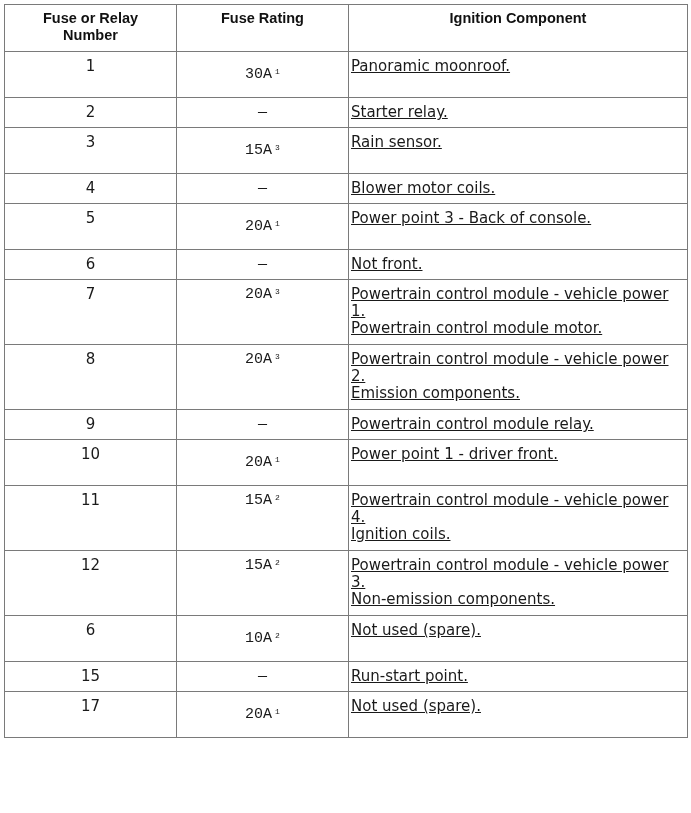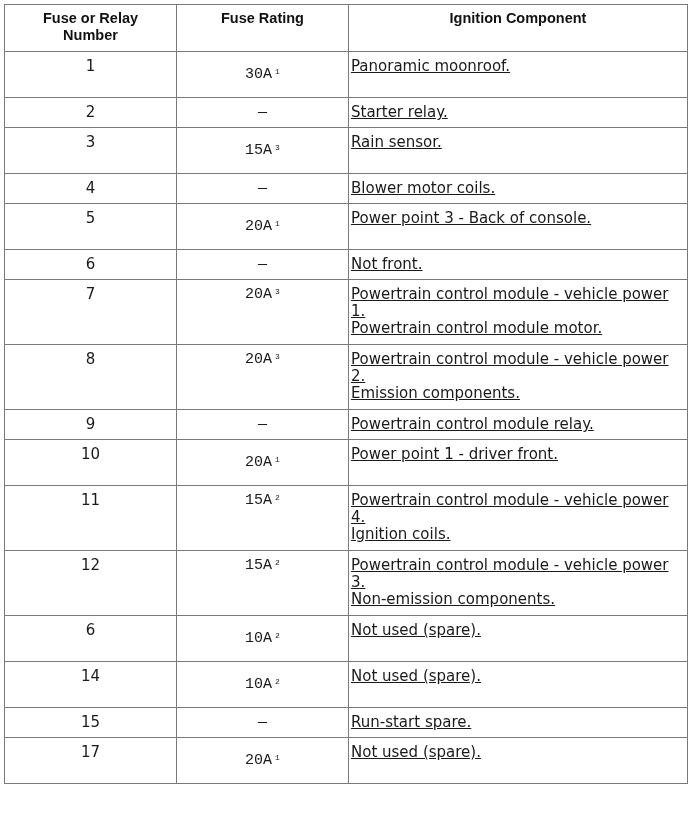--- a/index.html
+++ b/index.html
@@ -130,32 +130,25 @@
           <div>Non-emission components.</div>
         </td>
       </tr>
       <tr class="h1">
         <td class="num">6</td>
         <td class="rating"><span>10A</span><sup>2</sup></td>
         <td class="comp">
           <div>Not used (spare).</div>
         </td>
       </tr>
-      <tr class="h1">
-        <td class="num">14</td>
-        <td class="rating"><span>10A</span><sup>2</sup></td>
-        <td class="comp">
-          <div>Not used (spare).</div>
-        </td>
-      </tr>
       <tr class="h0">
         <td class="num">15</td>
         <td class="rating top"><span>—</span></td>
         <td class="comp">
-          <div>Run-start spare.</div>
+          <div>Run-start point.</div>
         </td>
       </tr>
       <tr class="h1">
         <td class="num">17</td>
         <td class="rating"><span>20A</span><sup>1</sup></td>
         <td class="comp">
           <div>Not used (spare).</div>
         </td>
       </tr>
     </tbody>

